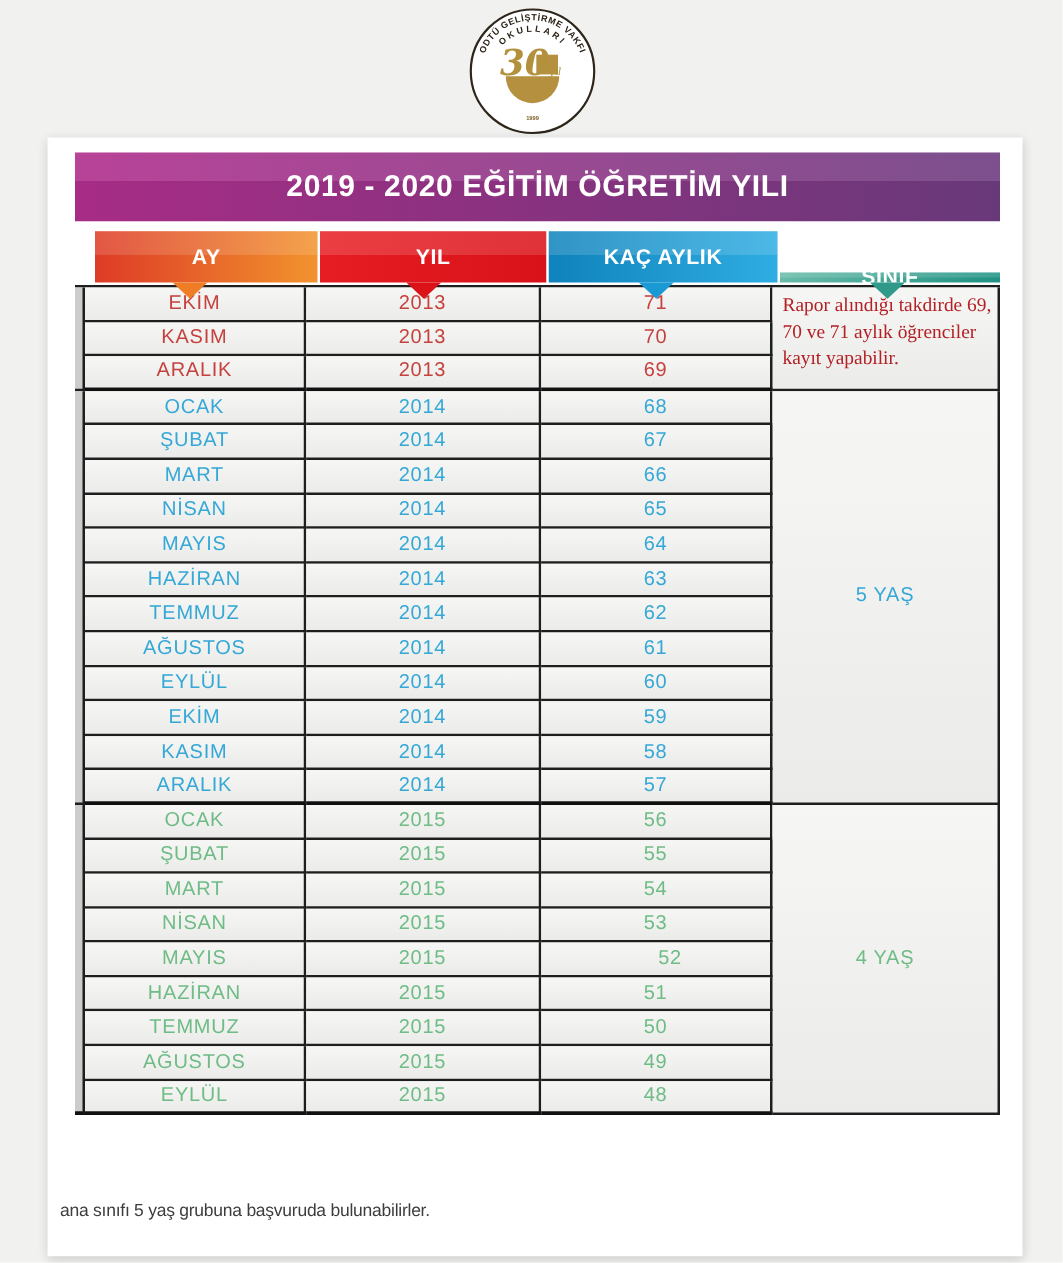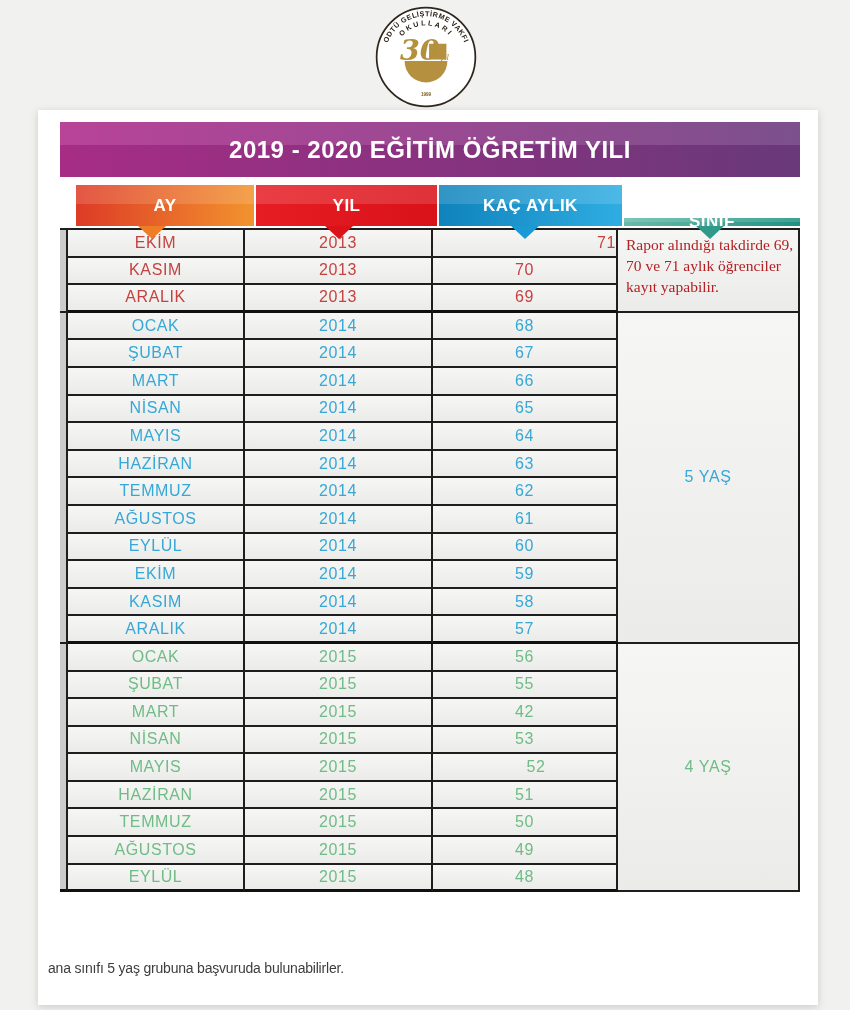--- a/index.html
+++ b/index.html
@@ -134,21 +134,21 @@
         <col style="width:177px">
         <col style="width:188px">
         <col style="width:185px">
         <col style="width:182px">
     </colgroup>
     <tbody>
         <tr>
     <td class="bar" rowspan="3" style="background: rgb(214, 59, 43);"></td>
           <td class="ay" style="color: rgb(198, 66, 63);">EKİM</td>
     <td class="yil" style="color: rgb(198, 66, 63);">2013</td>
-    <td class="kac" style="color: rgb(198, 66, 63); text-align: right;">71</td>
+    <td class="kac" style="color: rgb(198, 66, 63);">71</td>
   <td rowspan="3" class="sinif note" style="color: rgb(179, 32, 37);">Rapor alındığı takdirde 69, 70 ve 71 aylık öğrenciler kayıt yapabilir.</td>
         </tr>
         <tr>
     <td class="ay" style="color: rgb(198, 66, 63);">KASIM</td>
     <td class="yil" style="color: rgb(198, 66, 63);">2013</td>
     <td class="kac" style="color: rgb(198, 66, 63);">70</td>
   </tr>
         <tr class="sec-end">
     <td class="ay" style="color: rgb(198, 66, 63);">ARALIK</td>
     <td class="yil" style="color: rgb(198, 66, 63);">2013</td>
@@ -224,21 +224,21 @@
   <td rowspan="9" class="sinif" style="color: rgb(111, 188, 134);">4 YAŞ</td>
         </tr>
         <tr>
     <td class="ay" style="color: rgb(111, 188, 134);">ŞUBAT</td>
     <td class="yil" style="color: rgb(111, 188, 134);">2015</td>
     <td class="kac" style="color: rgb(111, 188, 134);">55</td>
   </tr>
         <tr>
     <td class="ay" style="color: rgb(111, 188, 134);">MART</td>
     <td class="yil" style="color: rgb(111, 188, 134);">2015</td>
-    <td class="kac" style="color: rgb(111, 188, 134);">42</td>
+    <td class="kac" style="color: rgb(111, 188, 134);">54</td>
   </tr>
         <tr>
     <td class="ay" style="color: rgb(111, 188, 134);">NİSAN</td>
     <td class="yil" style="color: rgb(111, 188, 134);">2015</td>
     <td class="kac" style="color: rgb(111, 188, 134);">53</td>
   </tr>
         <tr>
     <td class="ay" style="color: rgb(111, 188, 134);">MAYIS</td>
     <td class="yil" style="color: rgb(111, 188, 134);">2015</td>
     <td class="kac" style="color: rgb(111, 188, 134); padding-left: 23px;">52</td>

